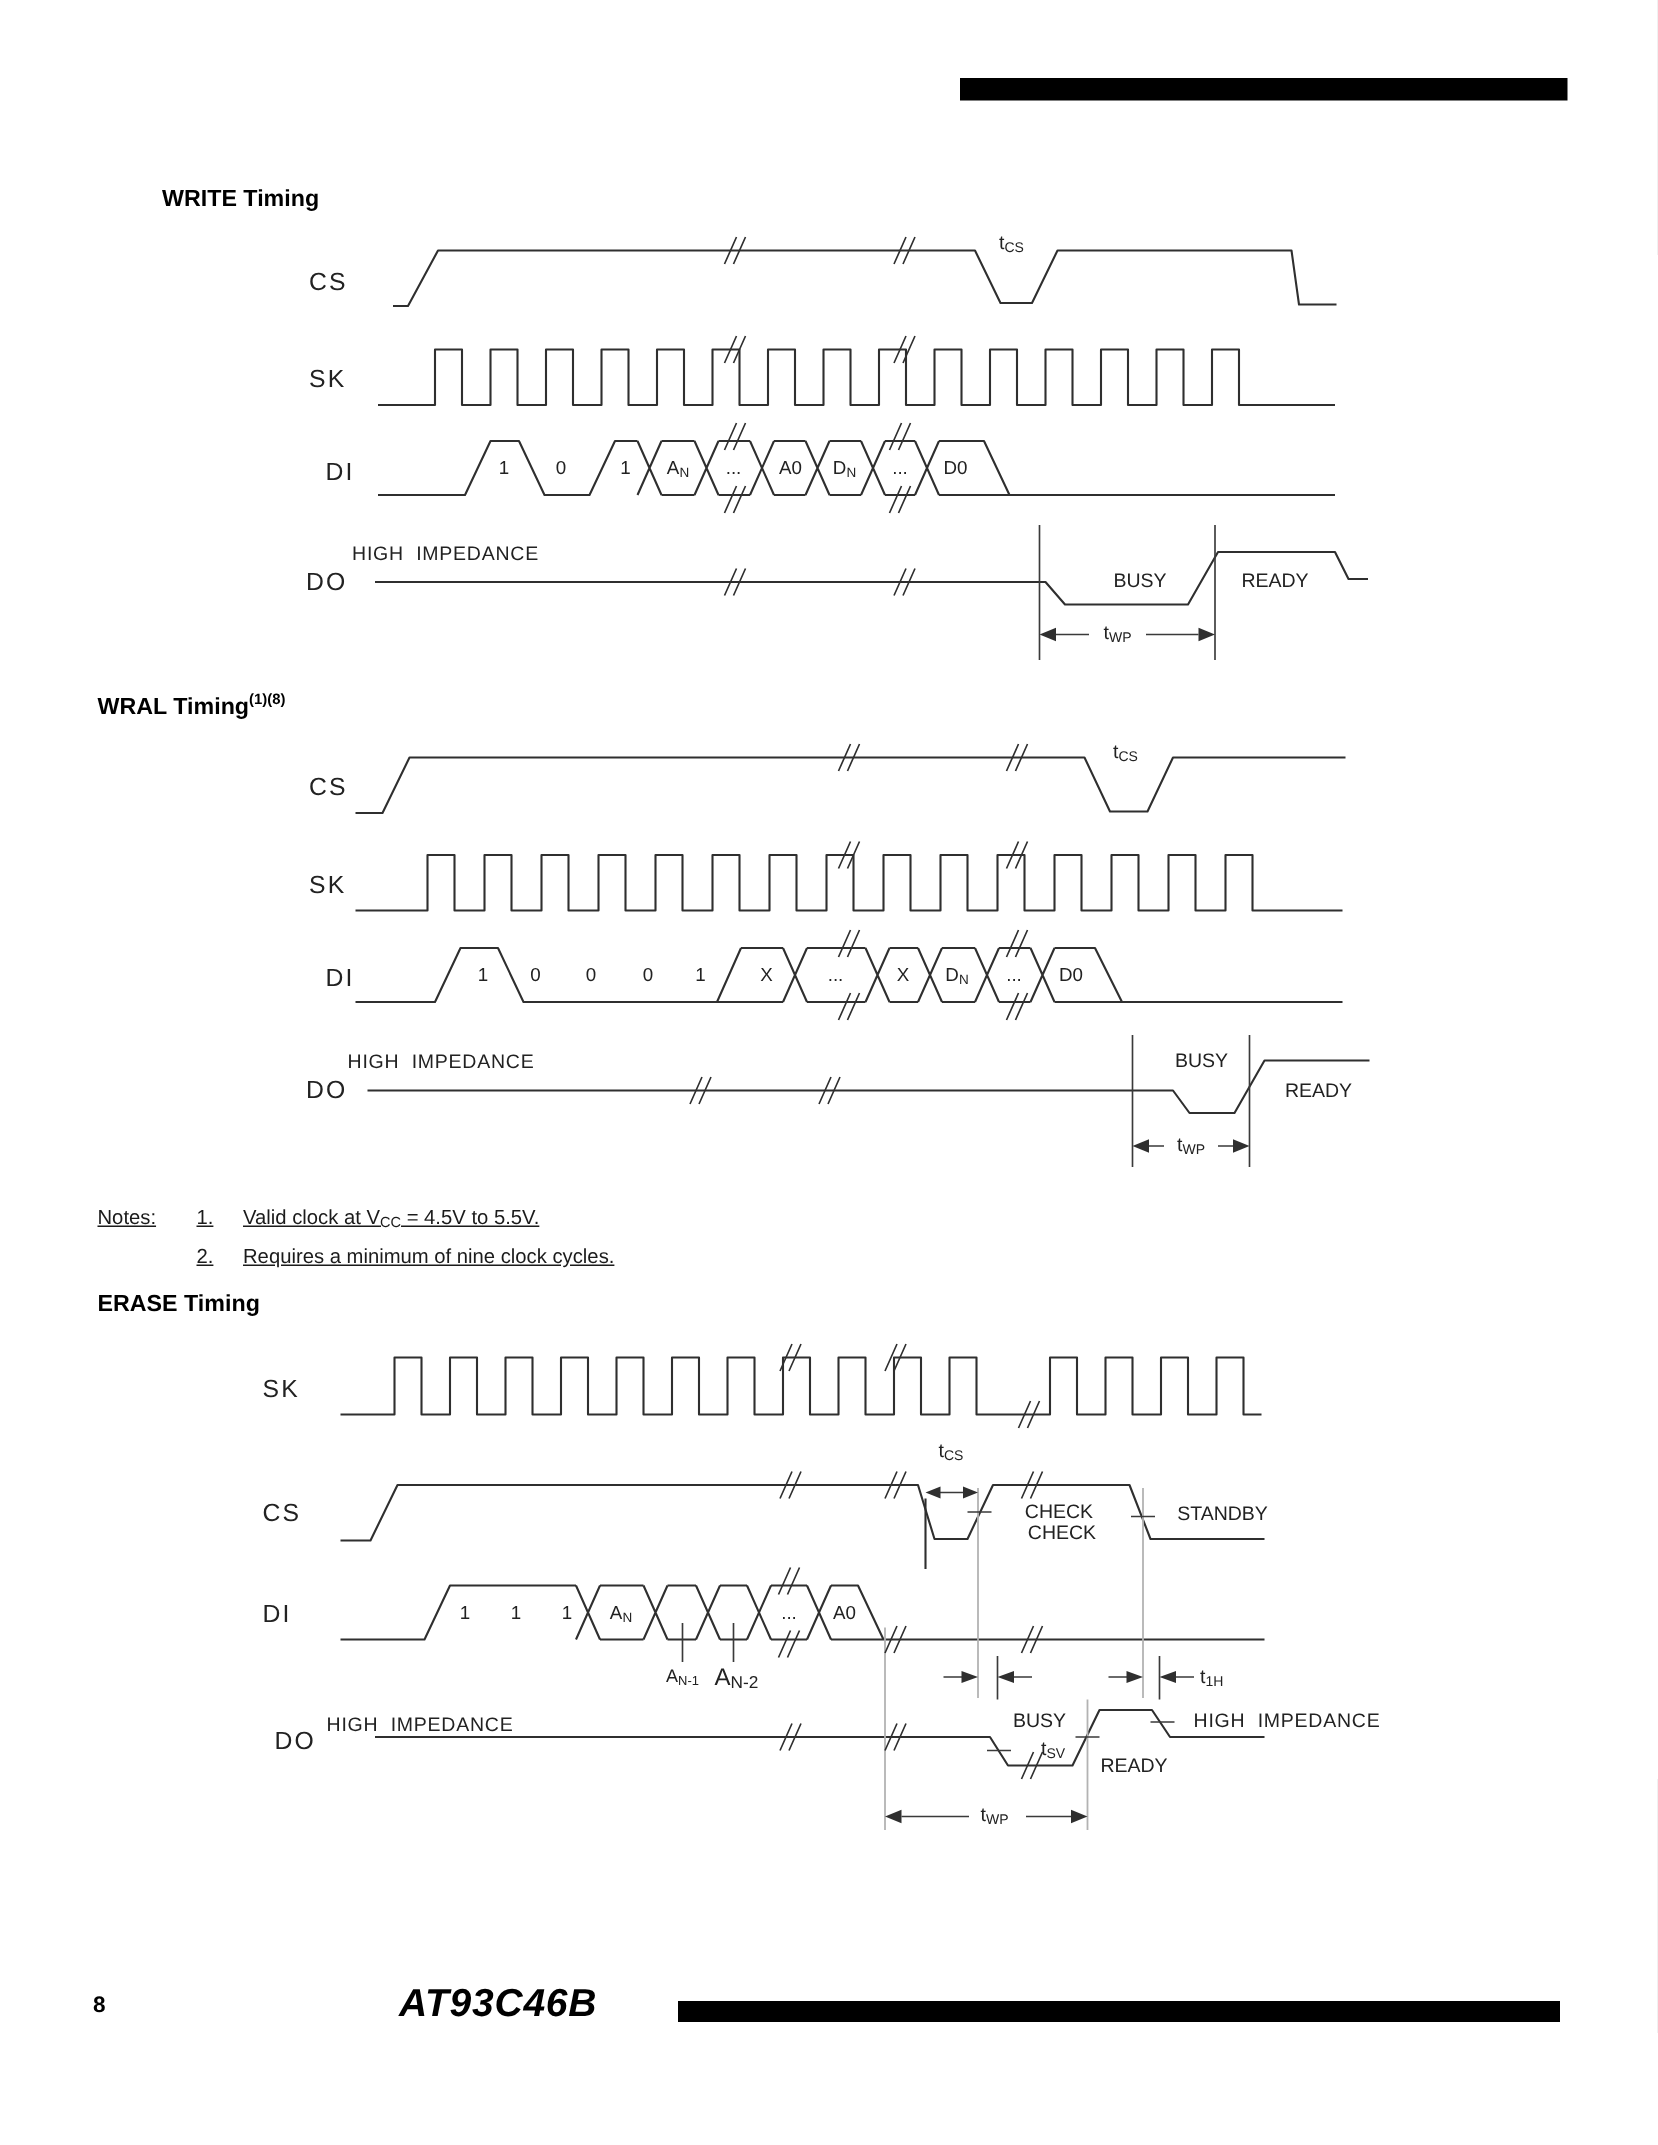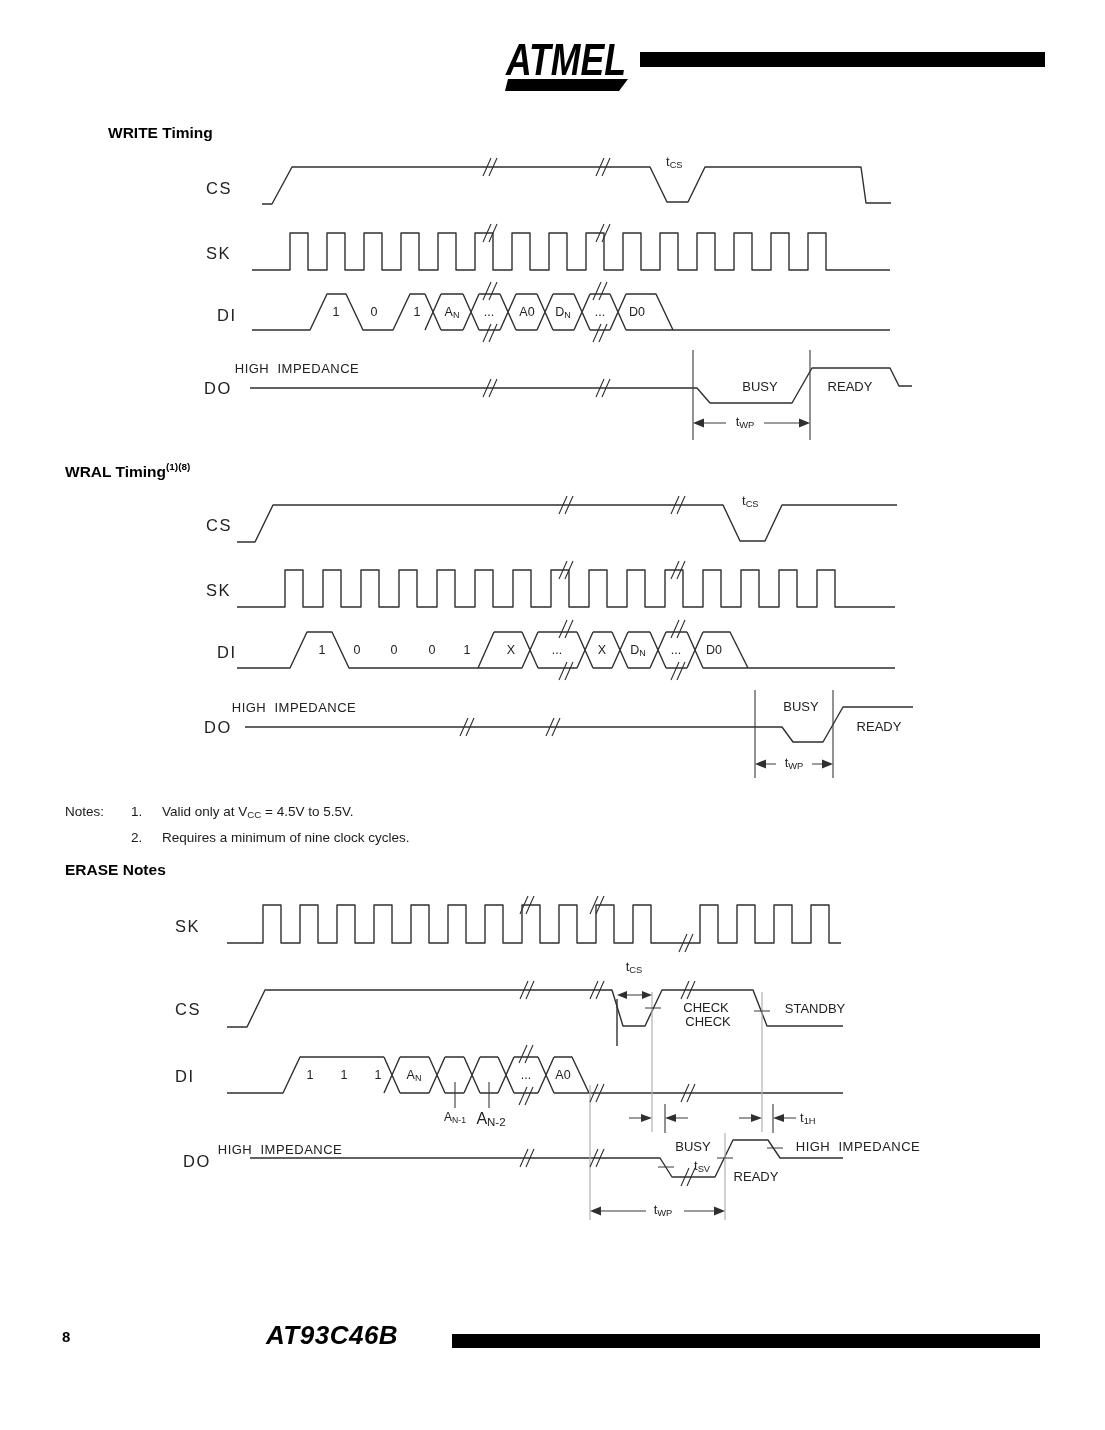--- a/index.html
+++ b/index.html
@@ -13,37 +13,31 @@
   .gy { fill:none; stroke:#b3b3b3; stroke-width:1.2; }
   .lbl { position:absolute; white-space:nowrap; }
   .head { font-weight:bold; font-size:15.5px; color:#000; }
   .sig { font-size:16.5px; letter-spacing:1.5px; color:#222; }
   .ann { font-size:13px; color:#222; }
   .bit { font-size:12.5px; transform:translateX(-50%); color:#222; }
   .ctr { transform:translateX(-50%); }
   .pre { white-space:pre; letter-spacing:0.5px; }
   .sb  { font-size:72%; vertical-align:-2px; }
   .sup { font-size:64%; vertical-align:7px; font-weight:bold; }
-  .note { font-size:13.5px; }
+  .note { font-size:13.5px;text-decoration:underline; }
   .toprule { position:absolute; left:640px; top:52px; width:405px; height:15px; background:#000; }
   .botrule { position:absolute; left:452px; top:1334px; width:588px; height:14px; background:#000; }
   .pgnum { font-weight:bold; font-size:15px; color:#000; }
   .part { font-weight:bold; font-style:italic; font-size:26px; letter-spacing:0.5px; color:#000; }
 </style>
 </head>
 <body>
 
 <div class="page">
 
-  <div class="abs" style="left:505px; top:30px;">
-    <svg width="125" height="64" viewBox="0 0 125 64">
-      <text x="1" y="45" font-size="44" font-weight="bold" font-style="italic" font-family="Liberation Sans, sans-serif" fill="#000" textLength="120" lengthAdjust="spacingAndGlyphs">ATMEL</text>
-      <polygon points="3,49 123,49 114,61 0,61" fill="#000"></polygon>
-    </svg>
-  </div>
   <div class="toprule"></div>
 
   <svg class="waves" width="1105" height="1430">
 
     <g>
       <path class="w" d="M262,204 H272 L292,167 H650 L667,202 H688 L705,167 H861 L866,203 H891"></path>
       <path class="w" d="M252,270 H290 V233 H308 V270 H327 V233 H345 V270 H364 V233 H382 V270 H401 V233 H419 V270 H438 V233 H456 V270 H475 V233 H493 V270 H512 V233 H530 V270 H549 V233 H567 V270 H586 V233 H604 V270 H623 V233 H641 V270 H660 V233 H678 V270 H697 V233 H715 V270 H734 V233 H752 V270 H771 V233 H789 V270 H808 V233 H826 V270 H890"></path>
       <path class="w" d="M252,330 H310 L327,294 H346 L363,330 H393 L410,294 H425
            M441,294 H463 M479,294 H500 M516,294 H537 M553,294 H574 M590,294 H610 M626,294 H656 L673,330
            M441,330 H463 M479,330 H500 M516,330 H537 M553,330 H574 M590,330 H610 M626,330 H890"></path>
@@ -153,25 +147,25 @@
   <span class="lbl bit" style="left:467px; top:643px;"><span>1</span><span class="sb"></span></span>
   <span class="lbl bit" style="left:511px; top:643px;"><span>X</span><span class="sb"></span></span>
   <span class="lbl bit" style="left:557px; top:643px;"><span>...</span><span class="sb"></span></span>
   <span class="lbl bit" style="left:602px; top:643px;"><span>X</span><span class="sb"></span></span>
   <span class="lbl bit" style="left:638px; top:643px;"><span>D</span><span class="sb">N</span></span>
   <span class="lbl bit" style="left:676px; top:643px;"><span>...</span><span class="sb"></span></span>
   <span class="lbl bit" style="left:714px; top:643px;"><span>D0</span><span class="sb"></span></span>
 
   <span class="lbl note" style="left:65px; top:804px;">Notes:</span>
   <span class="lbl note" style="left:131px; top:804px;">1.</span>
-  <span class="lbl note" style="left:162px; top:804px;"><span>Valid only at V</span><span class="sb">CC</span><span> = 4.5V to 5.5V.</span></span>
+  <span class="lbl note" style="left:162px; top:804px;"><span>Valid clock at V</span><span class="sb">CC</span><span> = 4.5V to 5.5V.</span></span>
   <span class="lbl note" style="left:131px; top:830px;">2.</span>
   <span class="lbl note" style="left:162px; top:830px;">Requires a minimum of nine clock cycles.</span>
 
-  <span class="lbl head" style="left:65px; top:861px;">ERASE Notes</span>
+  <span class="lbl head" style="left:65px; top:861px;">ERASE Timing</span>
   <span class="lbl sig" style="left:175px; top:917px;">SK</span>
   <span class="lbl sig" style="left:175px; top:1000px;">CS</span>
   <span class="lbl sig" style="left:175px; top:1067px;">DI</span>
   <span class="lbl sig" style="left:183px; top:1152px;">DO</span>
   <span class="lbl ann ctr" style="left:634px; top:959px;"><span>t</span><span class="sb">CS</span></span>
   <span class="lbl ann ctr" style="left:706px; top:1000px;">CHECK</span>
   <span class="lbl ann ctr" style="left:708px; top:1014px;">CHECK</span>
   <span class="lbl ann ctr" style="left:815px; top:1001px;">STANDBY</span>
   <span class="lbl ann" style="left:694px; top:1110px;margin-top:48px;"><span>t</span><span class="sb">SV</span></span>
   <span class="lbl ann" style="left:800px; top:1110px;"><span>t</span><span class="sb">1H</span></span>

